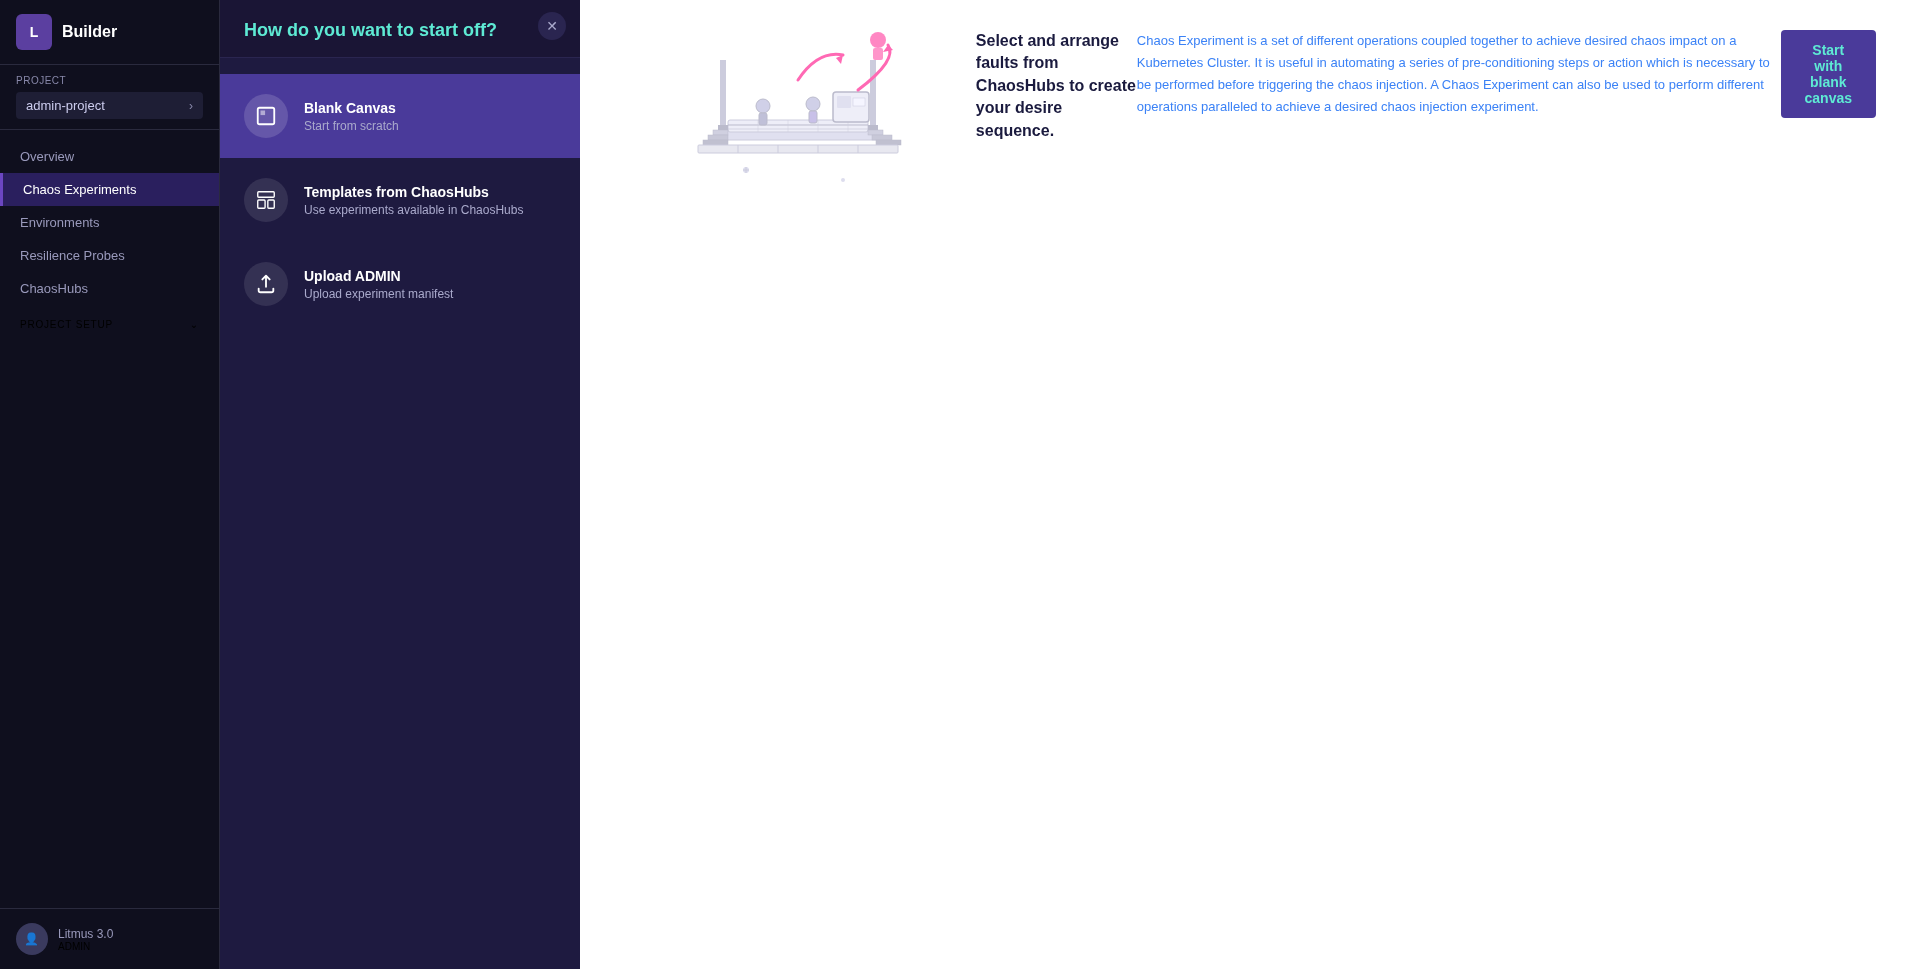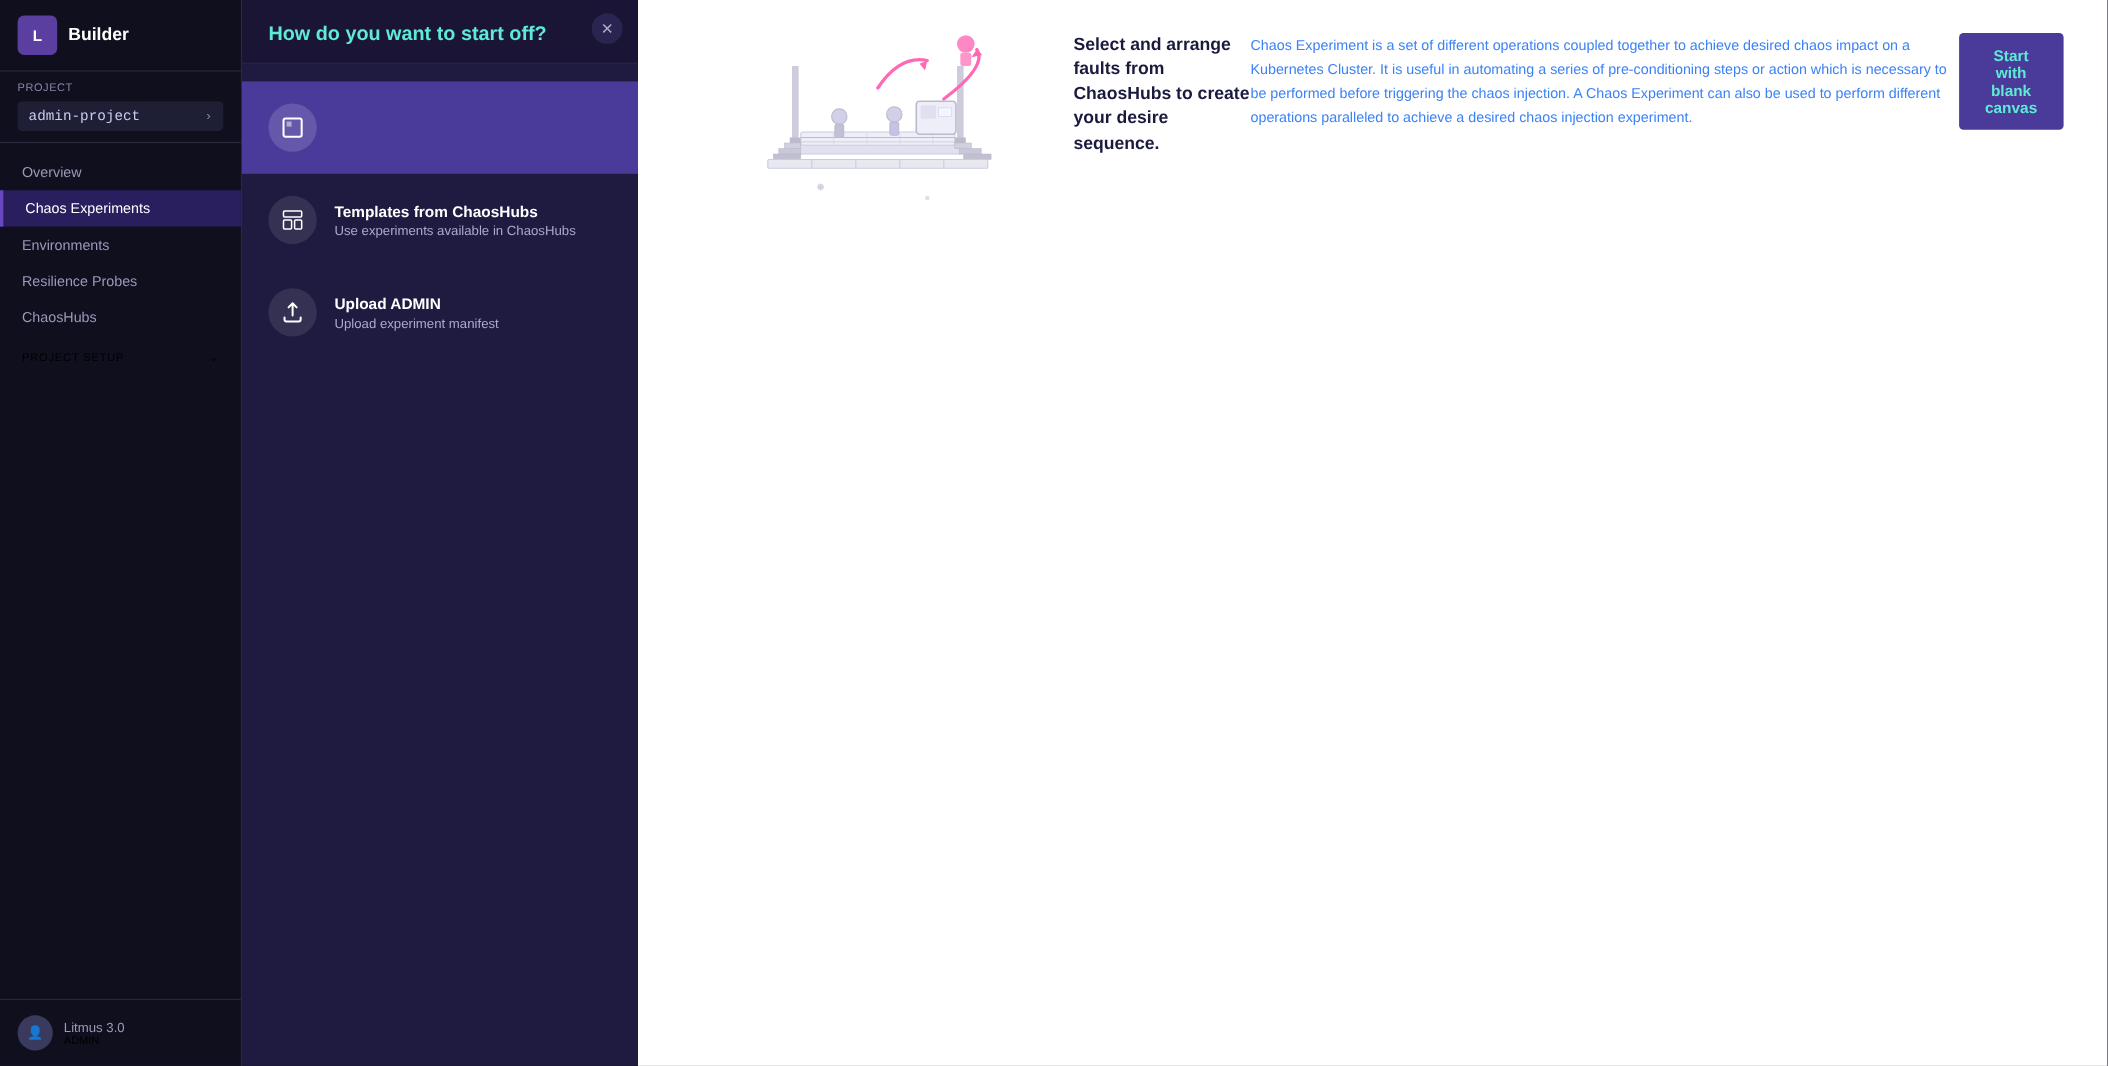--- a/index.html
+++ b/index.html
@@ -51,21 +51,20 @@
       margin-bottom: 6px;
     }
     .sidebar-project-selector {
       display: flex;
       align-items: center;
       justify-content: space-between;
       background: #1e1e35;
       border-radius: 4px;
       padding: 6px 10px;
       cursor: pointer;
-      font-family: Liberation Mono, monospace;
     }
     .sidebar-project-name {
       color: #ccccee;
       font-size: 13px;
     }
     .sidebar-project-arrow {
       color: #8888aa;
       font-size: 12px;
     }
     .sidebar-nav {
@@ -493,20 +492,24 @@
           <span>How do you want to start off?</span>
         </div>
         <div class="dialog-options">
 
           <div class="dialog-option selected">
             <div class="option-icon-circle selected-icon">
               <svg width="22" height="22" viewBox="0 0 24 24" fill="none">
                 <rect x="3" y="3" width="18" height="18" rx="2" stroke="white" stroke-width="2" fill="none"></rect>
                 <rect x="6" y="6" width="5" height="5" fill="white" opacity="0.5"></rect>
               </svg>
+            </div>
+            <div class="option-text">
+              <div class="option-title">Blank Canvas</div>
+              <div class="option-subtitle">Start from scratch</div>
             </div>
           </div>
 
           <div class="dialog-option">
             <div class="option-icon-circle">
               <svg width="22" height="22" viewBox="0 0 24 24" fill="none">
                 <rect x="3" y="3" width="18" height="6" rx="1" stroke="white" stroke-width="1.5" fill="none"></rect>
                 <rect x="3" y="12" width="8" height="9" rx="1" stroke="white" stroke-width="1.5" fill="none"></rect>
                 <rect x="14" y="12" width="7" height="9" rx="1" stroke="white" stroke-width="1.5" fill="none"></rect>
               </svg>

